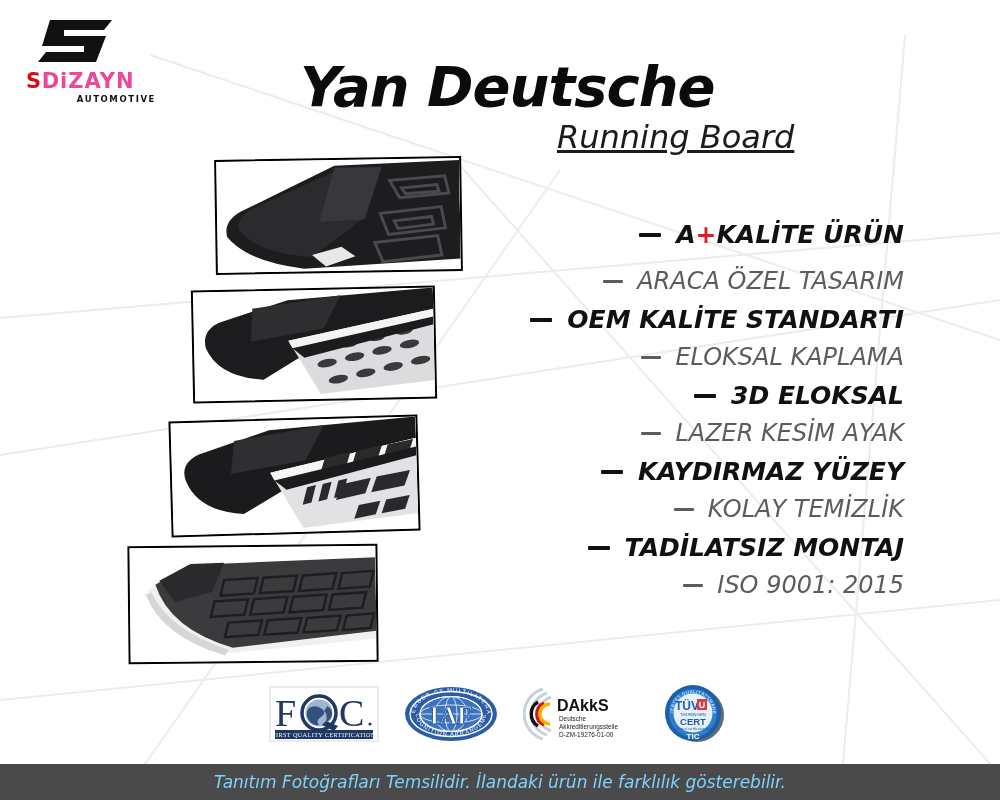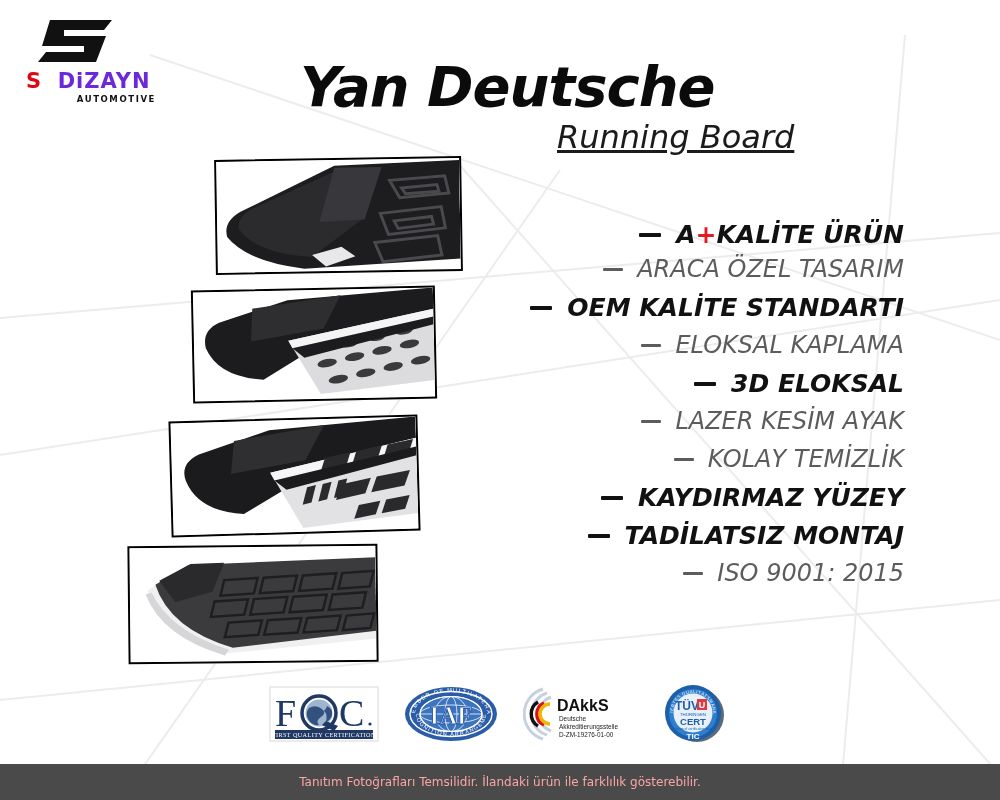--- a/index.html
+++ b/index.html
@@ -12,21 +12,21 @@
   #stage { position:relative; width:1000px; height:800px; background:#fff; overflow:hidden; }
 
   
   .bg-lines { position:absolute; inset:0; pointer-events:none; z-index:0; }
 
   
   .logo-block { position:absolute; left:26px; top:16px; width:130px; z-index:5; }
   .logo-mark { width:86px; height:50px; display:block; margin-left:8px; }
   .logo-word { display:flex; align-items:baseline; margin-top:3px; letter-spacing:.5px; }
   .logo-s { color:#e00715; font-weight:bold; font-size:21px; font-family:"DejaVu Sans", sans-serif; }
-  .logo-dizayn { color:#6d28d9; font-weight:bold; font-size:21px; margin-left:16px; letter-spacing:1px;
+  .logo-dizayn { color:#ec4899; font-weight:bold; font-size:21px; margin-left:0; letter-spacing:1px;
                  font-family:"DejaVu Sans", sans-serif; }
   .logo-sub { text-align:right; font-size:8.5px; font-weight:bold; letter-spacing:1.6px;
               color:#111; margin-top:1px; margin-left:14px; font-family:"DejaVu Sans", sans-serif; }
 
   
   .title { position:absolute; left:300px; top:54px; font-size:56px; font-weight:bold;
            font-style:italic; color:#0b0b0b; letter-spacing:-1px; z-index:5;
            font-family:"DejaVu Sans", sans-serif; }
   .subtitle { position:absolute; left:557px; top:118px; font-size:32px; font-style:italic;
               color:#1b1b1b; font-weight:400; z-index:5; font-family:"DejaVu Sans", sans-serif;text-decoration:underline; }
@@ -54,21 +54,21 @@
 
   
   .certs { position:absolute; left:0; right:0; top:682px; height:64px; z-index:5;
            display:flex; justify-content:center; align-items:center; gap:24px; }
   .cert { height:62px; display:flex; align-items:center; }
   .cert svg { display:block; }
 
   
   .footer { position:absolute; left:0; right:0; bottom:0; height:36px; background:#4a4a4a;
             display:flex; align-items:center; justify-content:center; z-index:6; }
-  .footer span { color:#fca5a5; font-size:12px; font-family:"DejaVu Sans", sans-serif; }
+  .footer span { color:#7dd3fc; font-size:17px; font-family:"DejaVu Sans", sans-serif;font-style:italic; }
 </style>
 </head>
 <body>
 
 <div id="stage">
 
   <svg class="bg-lines" viewBox="0 0 1000 800" preserveAspectRatio="none">
     <g stroke="#ececec" stroke-width="2" fill="none">
       <line x1="150" y1="55" x2="1000" y2="340"></line>
       <line x1="0" y1="318" x2="1000" y2="233"></line>
@@ -178,21 +178,21 @@
         <path d="M100 78 l34 -2 l-4 15 l-34 2 z"></path>
         <path d="M140 76 l34 -2 l-4 15 l-34 2 z"></path>
         <path d="M180 74 l34 -2 l-4 15 l-34 2 z"></path>
         <path d="M220 72 l28 -2 l-4 15 l-28 2 z"></path>
       </g>
       <path d="M22 46 Q40 86 100 106 L96 112 Q32 92 16 48 Z" fill="#d6d6d8"></path>
     </svg>
   </div>
 
   <div class="features">
-    <div class="feat strong" style="margin-bottom:10px;">
+    <div class="feat strong" style="margin-bottom:22px;">
       <span class="dash"></span>
       <span><span>A</span><span class="plus">+</span><span>KALİTE ÜRÜN</span></span>
     </div>
     <div class="feat light" style="margin-bottom:14px;">
       <span class="dash"></span>
       <span>ARACA ÖZEL TASARIM</span>
     </div>
     <div class="feat strong" style="margin-bottom:13px;">
       <span class="dash"></span>
       <span>OEM KALİTE STANDARTI</span>
@@ -202,27 +202,27 @@
       <span>ELOKSAL KAPLAMA</span>
     </div>
     <div class="feat strong" style="margin-bottom:13px;">
       <span class="dash"></span>
       <span>3D ELOKSAL</span>
     </div>
     <div class="feat light" style="margin-bottom:14px;">
       <span class="dash"></span>
       <span>LAZER KESİM AYAK</span>
     </div>
+    <div class="feat strong" style="margin-bottom:13px;">
+      <span class="dash"></span>
+      <span>KAYDIRMAZ YÜZEY</span>
+    </div>
     <div class="feat light" style="margin-bottom:14px;">
       <span class="dash"></span>
       <span>KOLAY TEMİZLİK</span>
-    </div>
-    <div class="feat strong" style="margin-bottom:13px;">
-      <span class="dash"></span>
-      <span>KAYDIRMAZ YÜZEY</span>
     </div>
     <div class="feat strong" style="margin-bottom:13px;">
       <span class="dash"></span>
       <span>TADİLATSIZ MONTAJ</span>
     </div>
     <div class="feat light">
       <span class="dash"></span>
       <span>ISO 9001: 2015</span>
     </div>
   </div>

